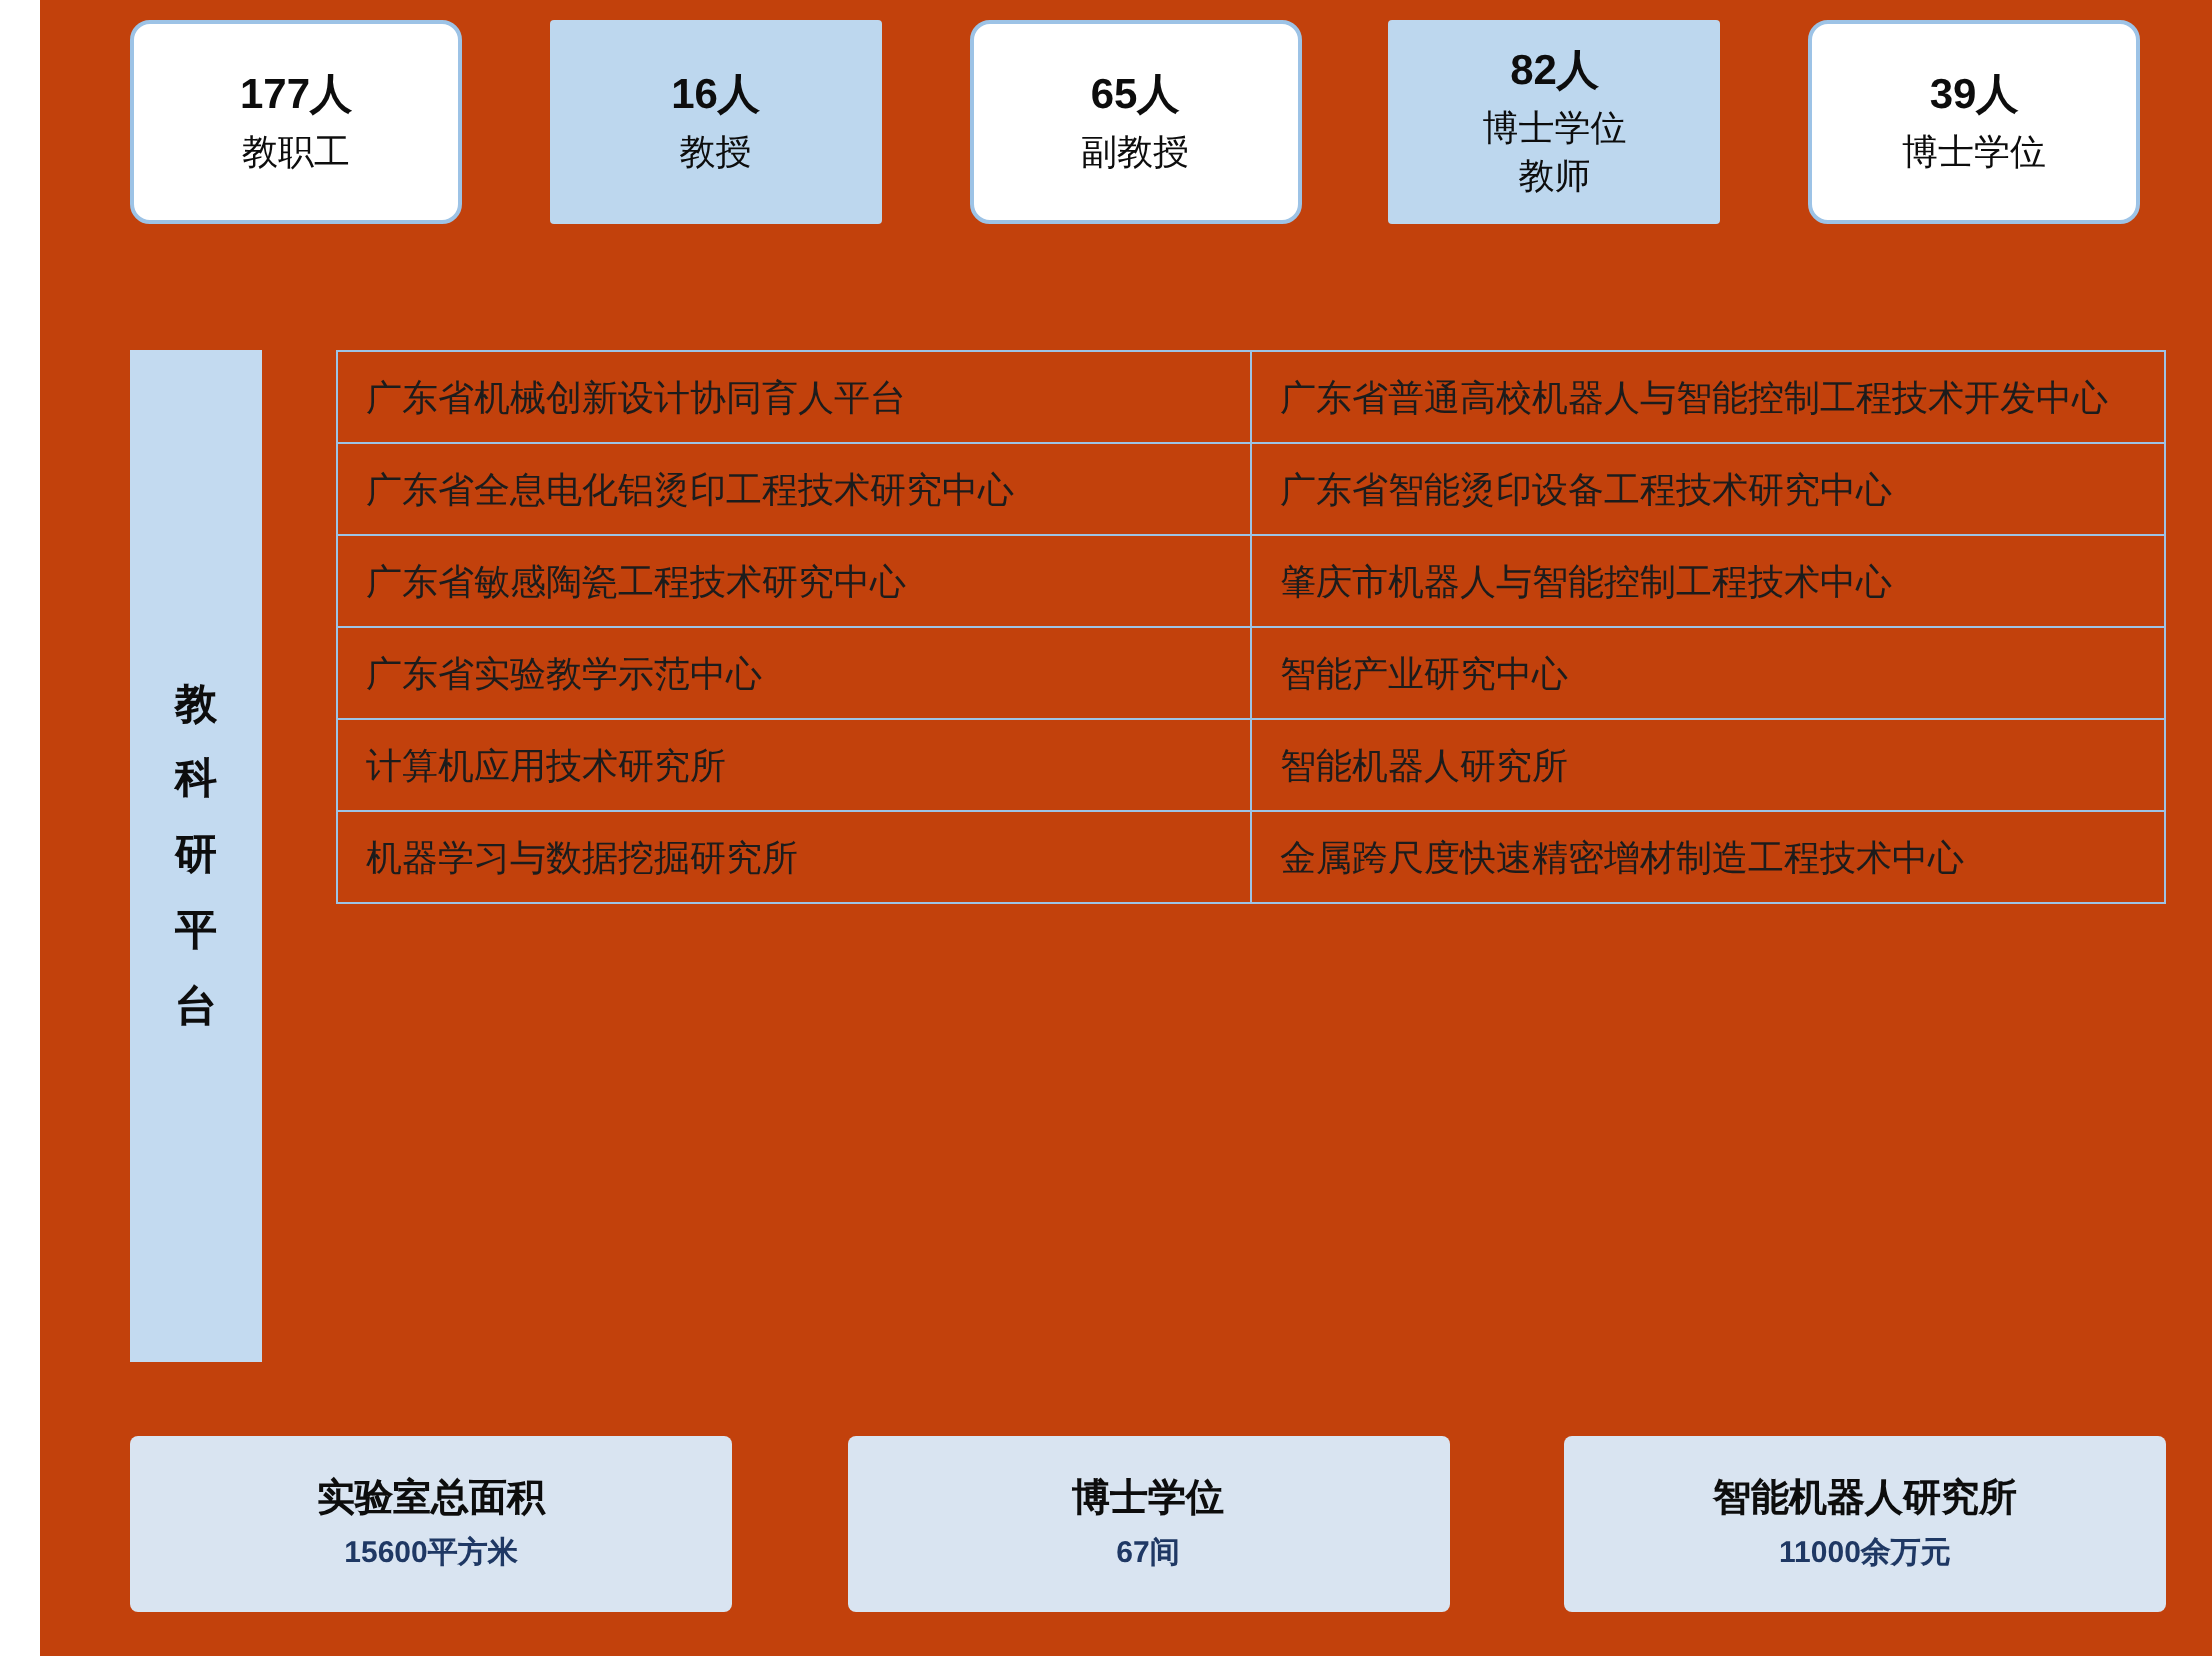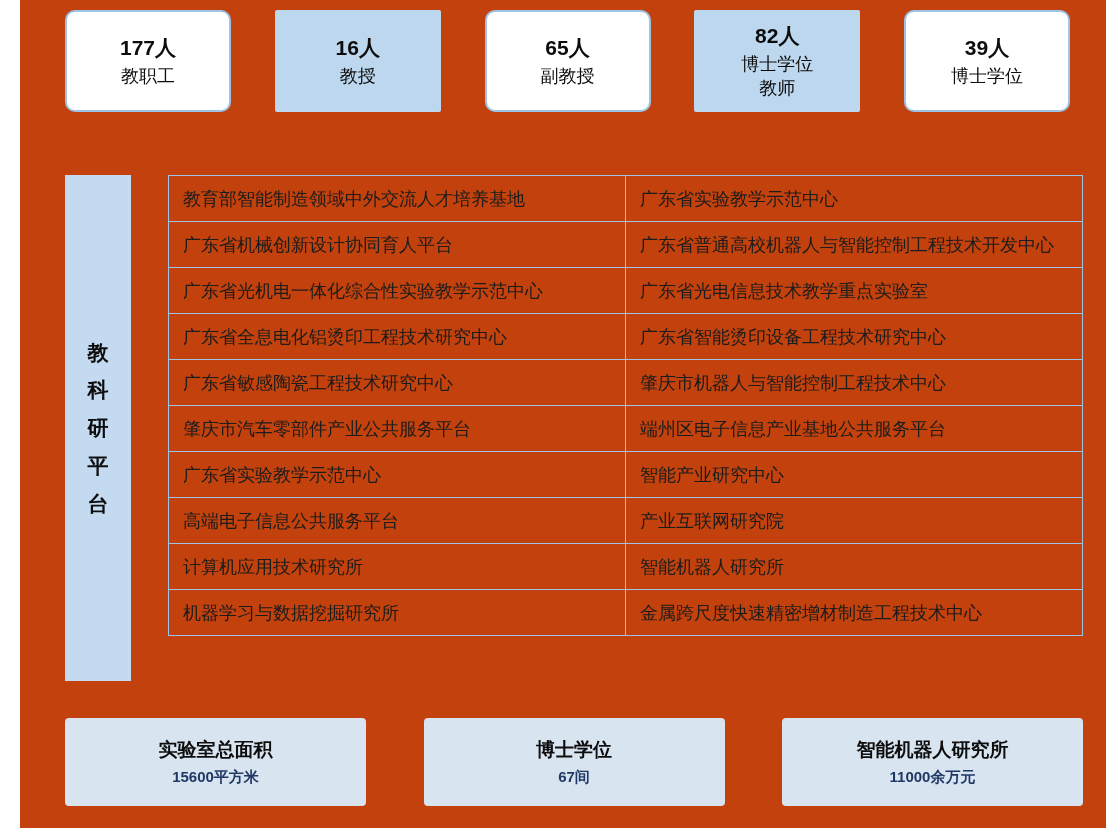--- a/index.html
+++ b/index.html
@@ -157,50 +157,34 @@
   <div class="platform">
     <div class="side-label">教
 科
 研
 平
 台</div>
     <div class="grid-wrap">
       <table class="grid">
         <tbody>
           <tr>
-            <td>教育部智能制造领域中外交流人才培养基地</td>
-            <td>广东省实验教学示范中心</td>
-          </tr>
-          <tr>
             <td>广东省机械创新设计协同育人平台</td>
             <td>广东省普通高校机器人与智能控制工程技术开发中心</td>
           </tr>
           <tr>
-            <td>广东省光机电一体化综合性实验教学示范中心</td>
-            <td>广东省光电信息技术教学重点实验室</td>
-          </tr>
-          <tr>
             <td>广东省全息电化铝烫印工程技术研究中心</td>
             <td>广东省智能烫印设备工程技术研究中心</td>
           </tr>
           <tr>
             <td>广东省敏感陶瓷工程技术研究中心</td>
             <td>肇庆市机器人与智能控制工程技术中心</td>
           </tr>
           <tr>
-            <td>肇庆市汽车零部件产业公共服务平台</td>
-            <td>端州区电子信息产业基地公共服务平台</td>
-          </tr>
-          <tr>
             <td>广东省实验教学示范中心</td>
             <td>智能产业研究中心</td>
-          </tr>
-          <tr>
-            <td>高端电子信息公共服务平台</td>
-            <td>产业互联网研究院</td>
           </tr>
           <tr>
             <td>计算机应用技术研究所</td>
             <td>智能机器人研究所</td>
           </tr>
           <tr>
             <td>机器学习与数据挖掘研究所</td>
             <td>金属跨尺度快速精密增材制造工程技术中心</td>
           </tr>
         </tbody>

